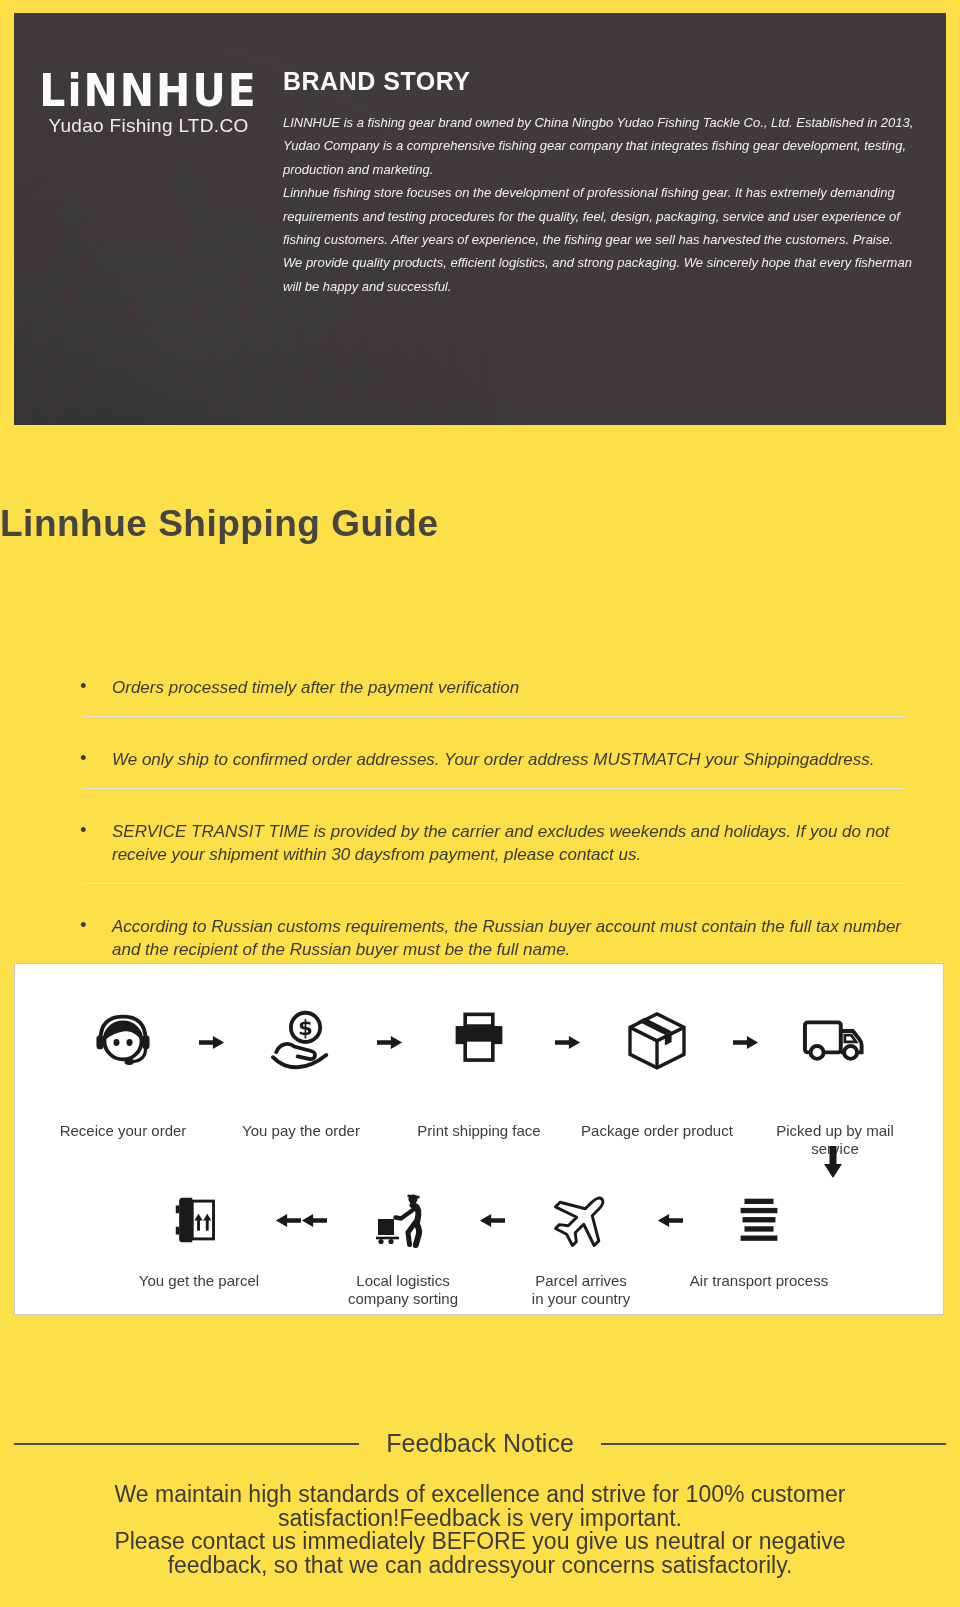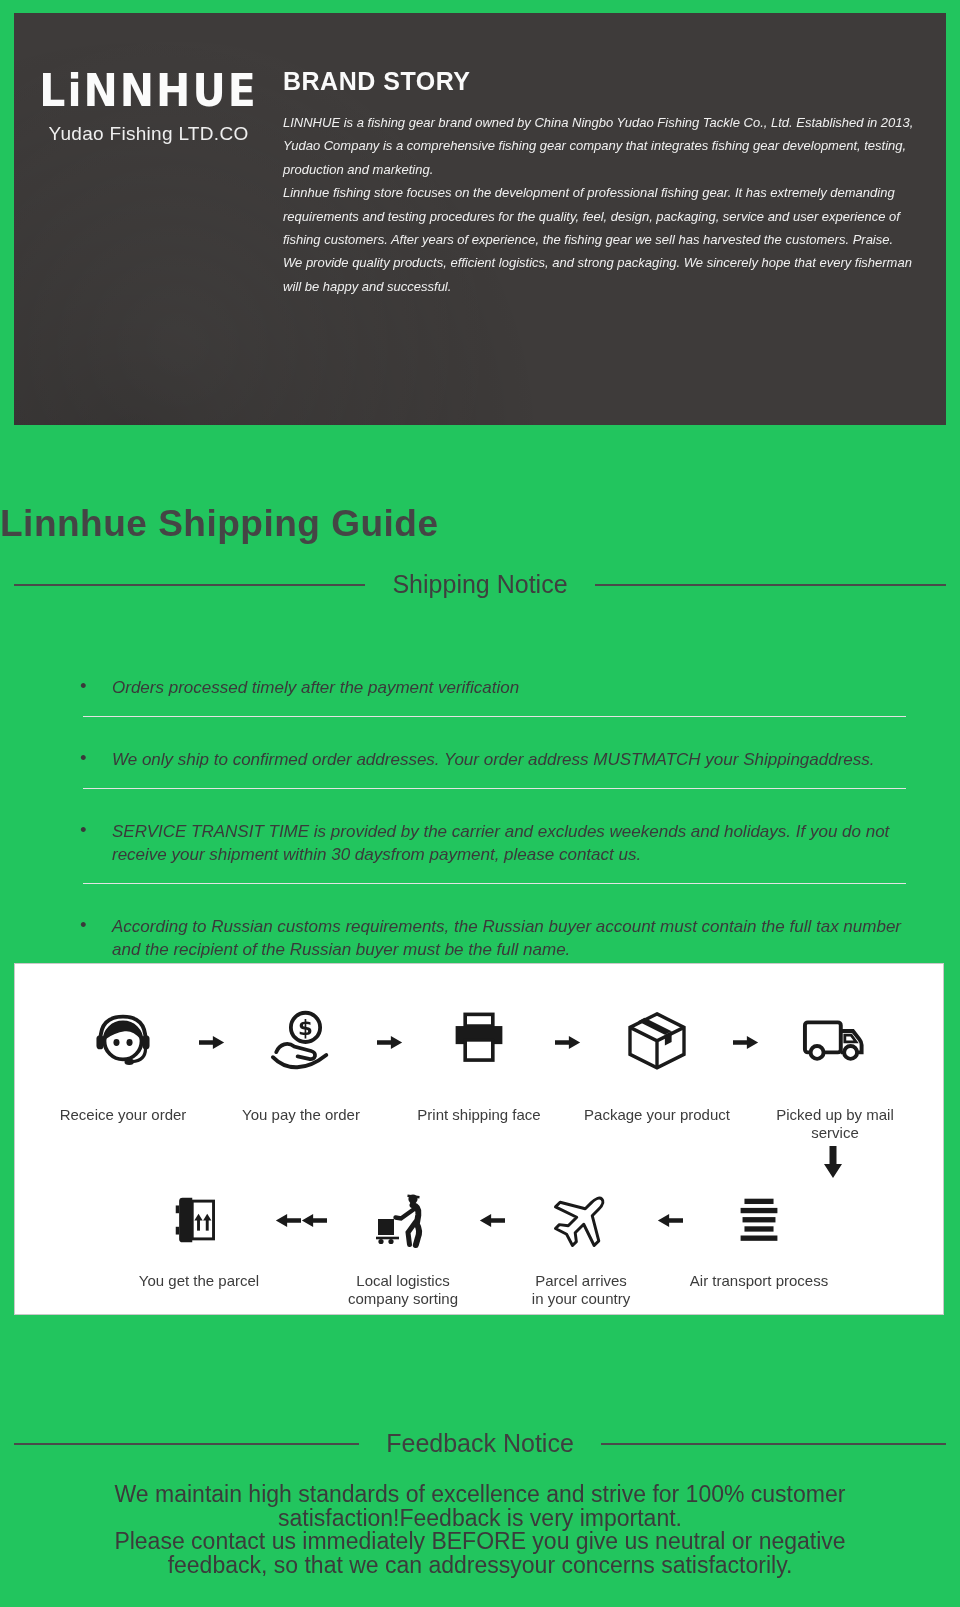--- a/index.html
+++ b/index.html
@@ -1,34 +1,34 @@
 <!DOCTYPE html>
 <html><head>
 <meta charset="utf-8">
 <style>
   * { box-sizing: border-box; margin: 0; padding: 0; }
   html,body { background:#fff; }
   body { font-family: "Liberation Sans", sans-serif; }
-  .page { position:relative; width:960px; height:1607px; background:#22c55e; overflow:hidden; margin:0 auto; }
+  .page { position:relative; width:960px; height:1607px; background:#fde047; overflow:hidden; margin:0 auto; }
 
   
   .brand-section {
     position:absolute; left:14px; top:13px; width:932px; height:412px;
     background:
       radial-gradient(circle at 165px 330px, rgba(255,255,255,0.05), rgba(255,255,255,0) 38%),
       radial-gradient(circle at 120px 430px, rgba(0,0,0,0.25), rgba(0,0,0,0) 45%),
       #3e3b3a;
     display:flex; color:#f2f2f2;
   }
   .brand-left { width:269px; padding-top:54px; text-align:center; flex-shrink:0; }
   .brand-logo {
     font-size:41px; font-weight:bold; letter-spacing:2px; color:#fbfbfb;
     transform:scale(1,1.08); font-family:"DejaVu Sans", sans-serif;
   }
-  .brand-sub { font-size:19px; margin-top:8px; color:#efefef; letter-spacing:0.3px; }
+  .brand-sub { font-size:19px; color:#efefef; letter-spacing:0.3px; }
   .brand-right { flex:1; padding:54px 28px 0 0; }
   .brand-title { font-size:25px; font-weight:bold; color:#fafafa; letter-spacing:0.5px; }
   .brand-text { margin-top:15px; }
   .brand-text p { font-size:13px; line-height:23.4px; color:#f0f0f0;font-style:italic; }
 
   
   .guide-title {
     position:absolute; top:503px; left:0; width:100%;
     text-align:left; font-size:37px; font-weight:bold; color:#454545; letter-spacing:0.5px;
   }
@@ -45,21 +45,21 @@
   .notice-sep { height:1px; background:#e3e3e3; margin:17px 0 31px 19px; }
 
   
   .flow-box { position:absolute; top:963px; left:14px; width:930px; height:352px; border:1px solid #c9c9c9; background:#fff; }
   .flow-row { position:absolute; left:0; width:100%; display:flex; justify-content:center; }
   .row1 { top:36px; }
   .row2 { top:218px; }
   .flow-col { width:152px; display:flex; flex-direction:column; align-items:center; }
   .icon-box { height:84px; display:flex; align-items:center; justify-content:center; }
   .icon-box-sm { height:76px; display:flex; align-items:center; justify-content:center; }
-  .step-label { margin-top:22px; font-size:15px; color:#3c3c3c; text-align:center; white-space:pre-line; line-height:18px; }
+  .step-label { margin-top:38px; font-size:15px; color:#3c3c3c; text-align:center; white-space:pre-line; line-height:18px; }
   .step-label-sm { margin-top:14px; }
   .flow-arrow { width:26px; display:flex; justify-content:center; align-items:flex-start; }
   .row1 .flow-arrow svg { margin-top:34px; }
   .row2 .flow-arrow svg { margin-top:30px; }
   .arrow-down { position:absolute; top:182px; left:808px; }
   svg { display:block; }
 
   
   .feedback-text {
     position:absolute; top:1483px; left:20px; width:920px;
@@ -81,25 +81,20 @@
       <div class="brand-text">
         <p>LINNHUE is a fishing gear brand owned by China Ningbo Yudao Fishing Tackle Co., Ltd. Established in 2013, Yudao Company is a comprehensive fishing gear company that integrates fishing gear development, testing, production and marketing.</p>
         <p>Linnhue fishing store focuses on the development of professional fishing gear. It has extremely demanding requirements and testing procedures for the quality, feel, design, packaging, service and user experience of fishing customers. After years of experience, the fishing gear we sell has harvested the customers. Praise.</p>
         <p>We provide quality products, efficient logistics, and strong packaging. We sincerely hope that every fisherman will be happy and successful.</p>
       </div>
     </div>
   </section>
 
   <h1 class="guide-title">Linnhue Shipping Guide</h1>
 
-  <div class="rule-row notice-head">
-    <div class="rule"></div>
-    <div class="rule-label">Shipping Notice</div>
-    <div class="rule"></div>
-  </div>
 
   <div class="notices">
     <div class="notice-item">Orders processed timely after the payment verification</div>
     <div class="notice-sep"></div>
     <div class="notice-item">We only ship to confirmed order addresses. Your order address MUSTMATCH your Shippingaddress.</div>
     <div class="notice-sep"></div>
     <div class="notice-item">SERVICE TRANSIT TIME is provided by the carrier and excludes weekends and holidays. If you do not receive your shipment within 30 daysfrom payment, please contact us.</div>
     <div class="notice-sep"></div>
     <div class="notice-item">According to Russian customs requirements, the Russian buyer account must contain the full tax number and the recipient of the Russian buyer must be the full name.</div>
   </div>
@@ -167,21 +162,21 @@
 
       <div class="flow-col">
         <div class="icon-box">
           <svg width="72" height="72" viewBox="0 0 64 64">
             <path d="M32 7 L56 19 L56 43 L32 55 L8 43 L8 19 Z" fill="none" stroke="#1a1a1a" stroke-width="3"></path>
             <path d="M8 19 L32 31 L56 19 M32 31 L32 55" fill="none" stroke="#1a1a1a" stroke-width="3"></path>
             <polygon points="15,13.5 21,10.5 45,22.5 39,25.5" fill="#1a1a1a"></polygon>
             <polygon points="39,25.5 45,22.5 45,32 39,35" fill="#1a1a1a"></polygon>
           </svg>
         </div>
-        <div class="step-label">Package your product</div>
+        <div class="step-label">Package order product</div>
       </div>
 
       <div class="flow-arrow">
         <svg width="30" height="17" viewBox="0 0 30 17">
             <polygon points="0,6 16,6 16,1 29,8.5 16,16 16,11 0,11" fill="#1a1a1a"></polygon>
           </svg>
       </div>
 
       <div class="flow-col">
         <div class="icon-box">

